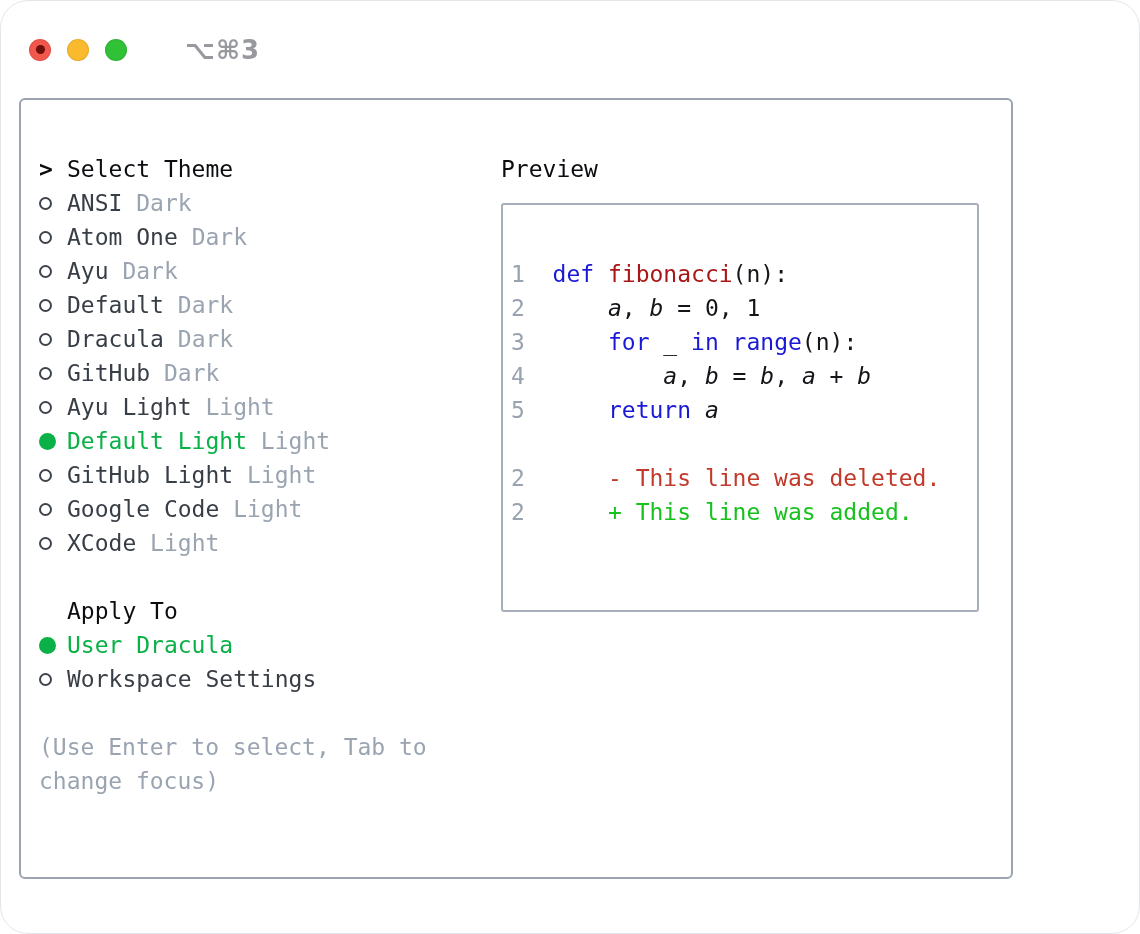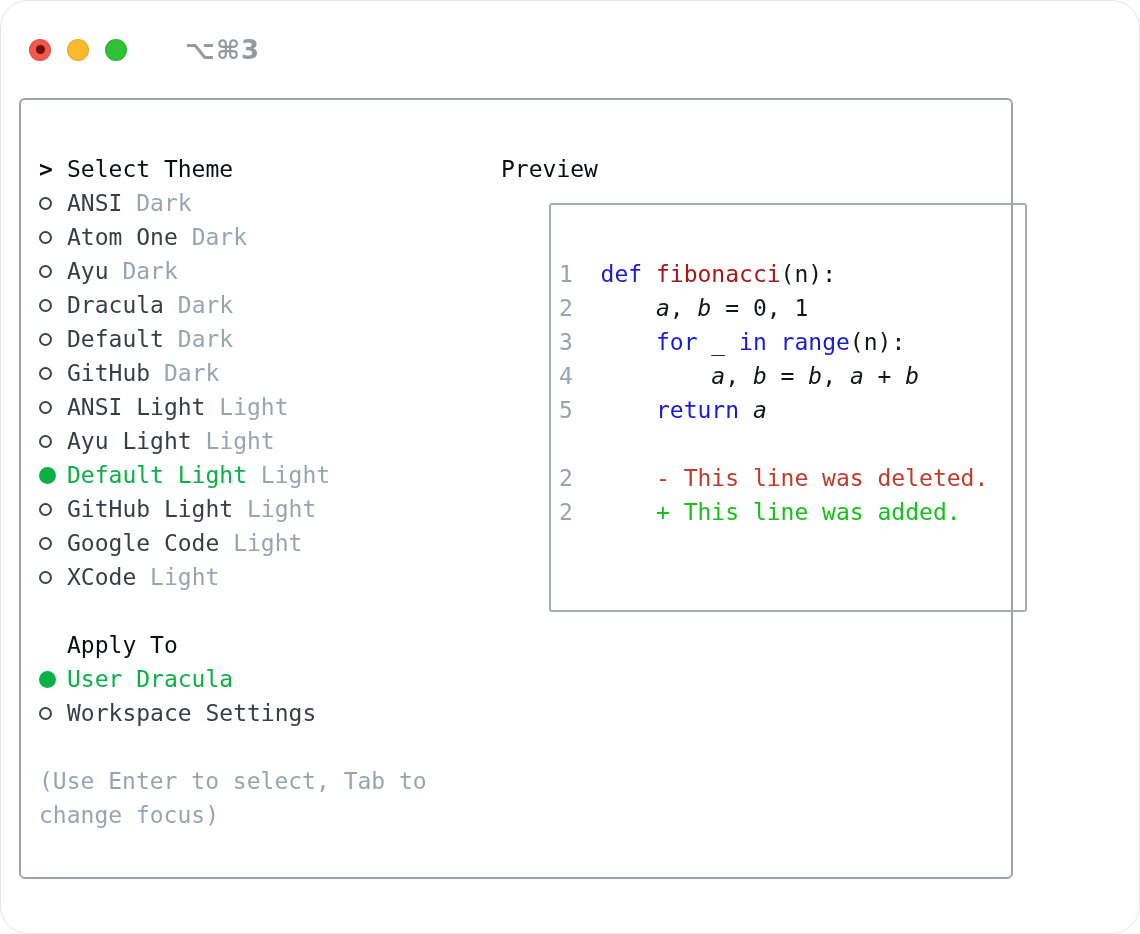--- a/index.html
+++ b/index.html
@@ -59,21 +59,21 @@
   .item-name{color:var(--ink);}
   .item-name.selected{color:var(--sel);}
   .item-variant{color:var(--muted);}
   .spacer{height:34px;}
   .help{color:var(--muted);max-width:440px;white-space:normal;}
 
   
   .preview-box{
     margin-top:17px;width:478px;height:409px;
     border:2px solid var(--preview-border);border-radius:3px;
-    padding:52px 0 0 8px;overflow:hidden;margin-left:48px;
+    padding:52px 0 0 8px;overflow:hidden;
   }
   .code-line{height:34px;white-space:pre;color:var(--code-ink);}
   .lineno{color:var(--lineno);}
   .kw{color:var(--kw);}
   .fn{color:var(--fn);}
   .var{color:var(--code-ink);font-style:italic;}
   .plain{color:var(--code-ink);}
   .context{color:var(--ctx);}
   .deleted{color:var(--del);}
   .added{color:var(--add);}
@@ -117,39 +117,33 @@
           <div class="row">
     <span class="bullet-slot">
       <span class="circle"></span>
     </span>
     <span class="item-label"><span class="item-name">Ayu</span><span class="item-variant"> Dark</span></span>
   </div>
           <div class="row">
     <span class="bullet-slot">
       <span class="circle"></span>
     </span>
+    <span class="item-label"><span class="item-name">Default</span><span class="item-variant"> Dark</span></span>
+  </div>
+          <div class="row">
+    <span class="bullet-slot">
+      <span class="circle"></span>
+    </span>
     <span class="item-label"><span class="item-name">Dracula</span><span class="item-variant"> Dark</span></span>
   </div>
           <div class="row">
     <span class="bullet-slot">
       <span class="circle"></span>
     </span>
-    <span class="item-label"><span class="item-name">Default</span><span class="item-variant"> Dark</span></span>
-  </div>
-          <div class="row">
-    <span class="bullet-slot">
-      <span class="circle"></span>
-    </span>
     <span class="item-label"><span class="item-name">GitHub</span><span class="item-variant"> Dark</span></span>
-  </div>
-          <div class="row">
-    <span class="bullet-slot">
-      <span class="circle"></span>
-    </span>
-    <span class="item-label"><span class="item-name">ANSI Light</span><span class="item-variant"> Light</span></span>
   </div>
           <div class="row">
     <span class="bullet-slot">
       <span class="circle"></span>
     </span>
     <span class="item-label"><span class="item-name">Ayu Light</span><span class="item-variant"> Light</span></span>
   </div>
           <div class="row">
     <span class="bullet-slot">
       <span class="circle filled"></span>

